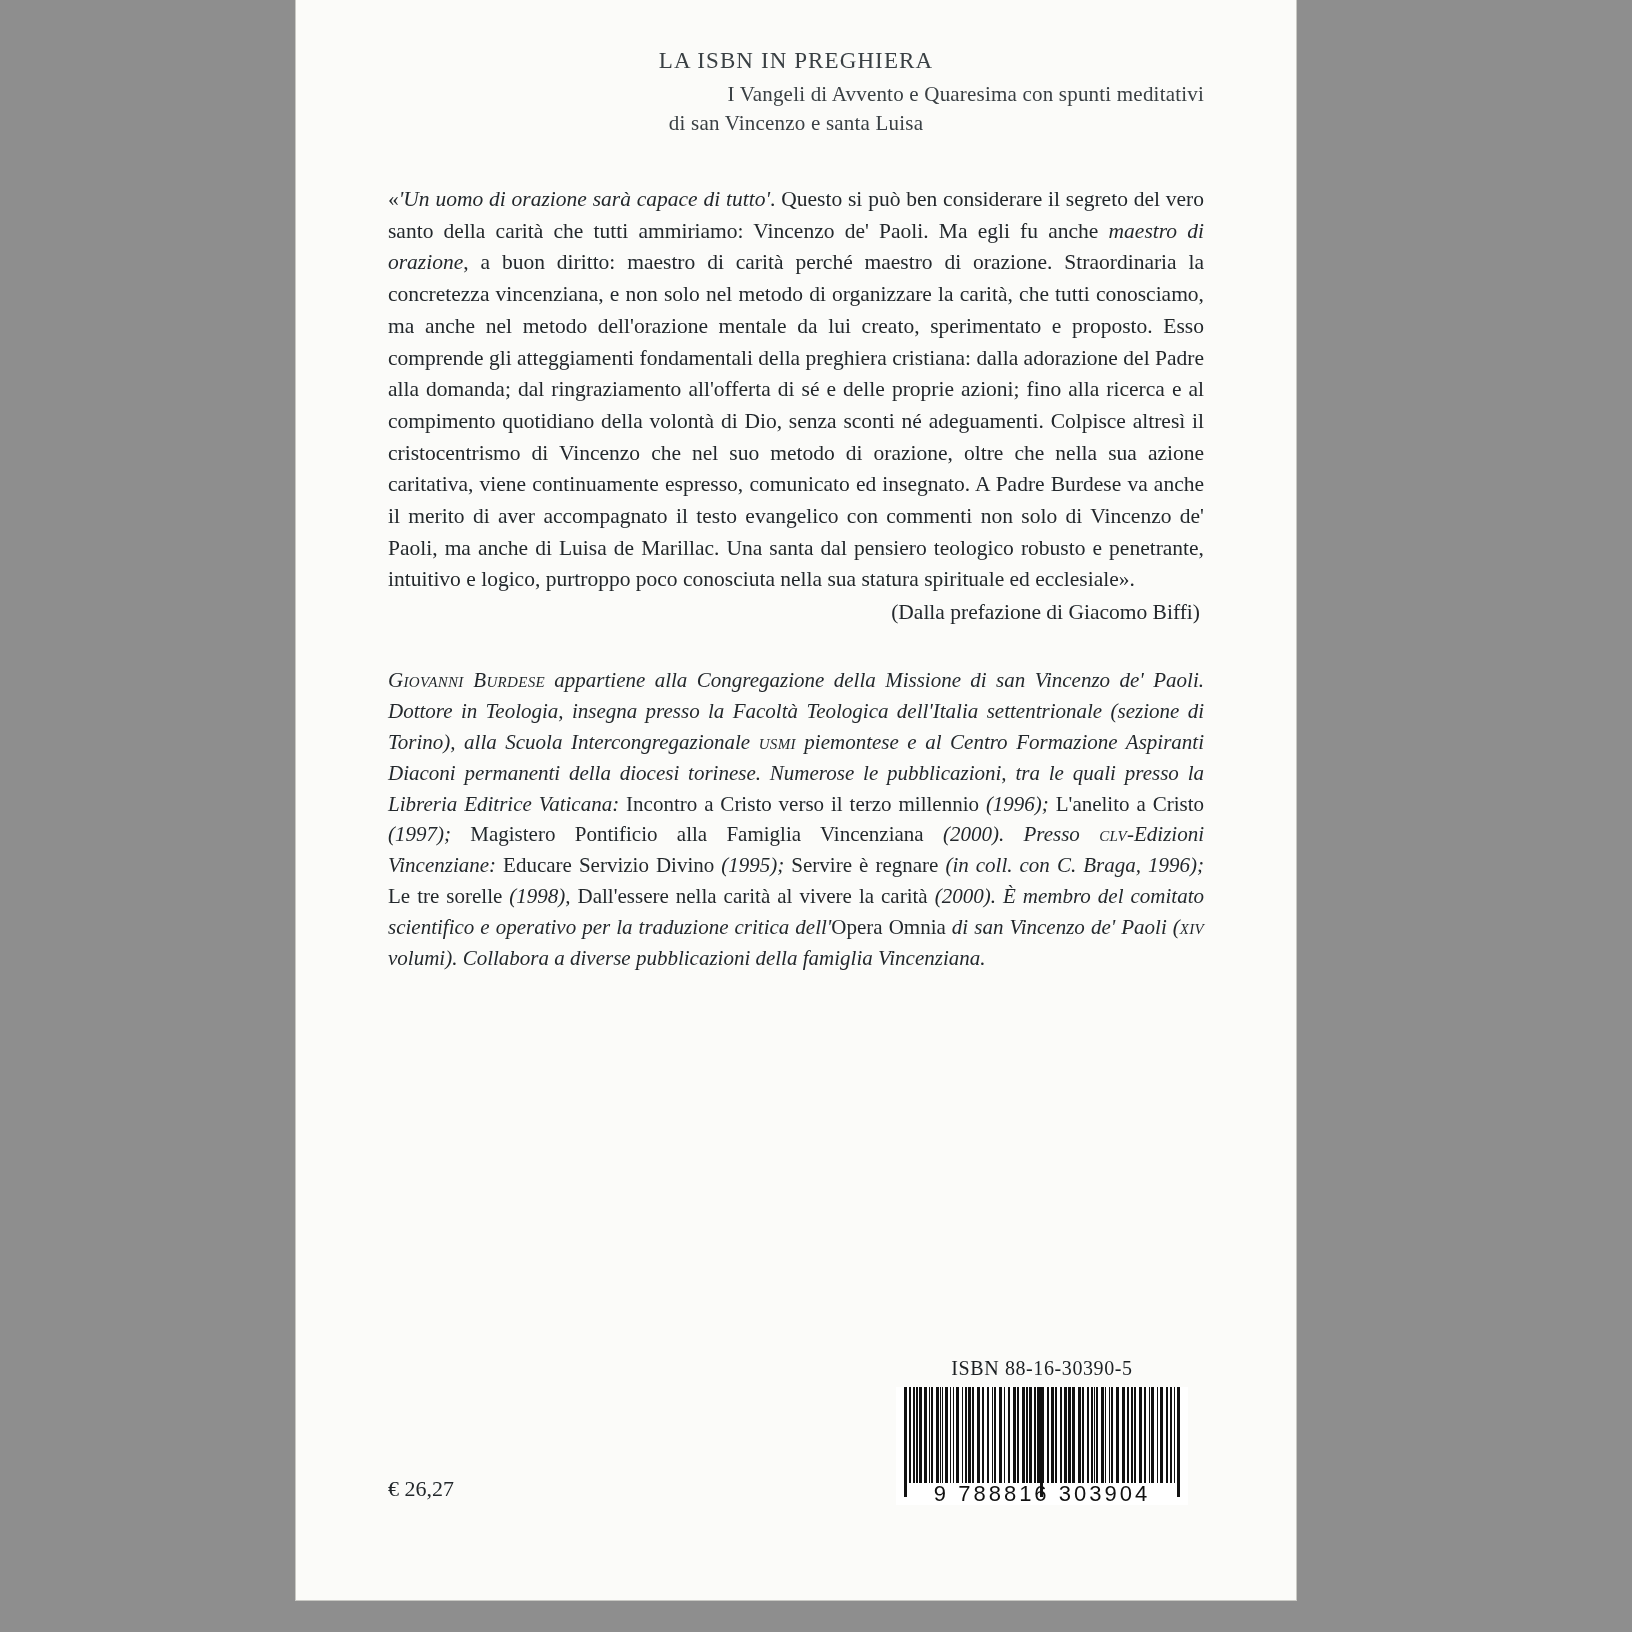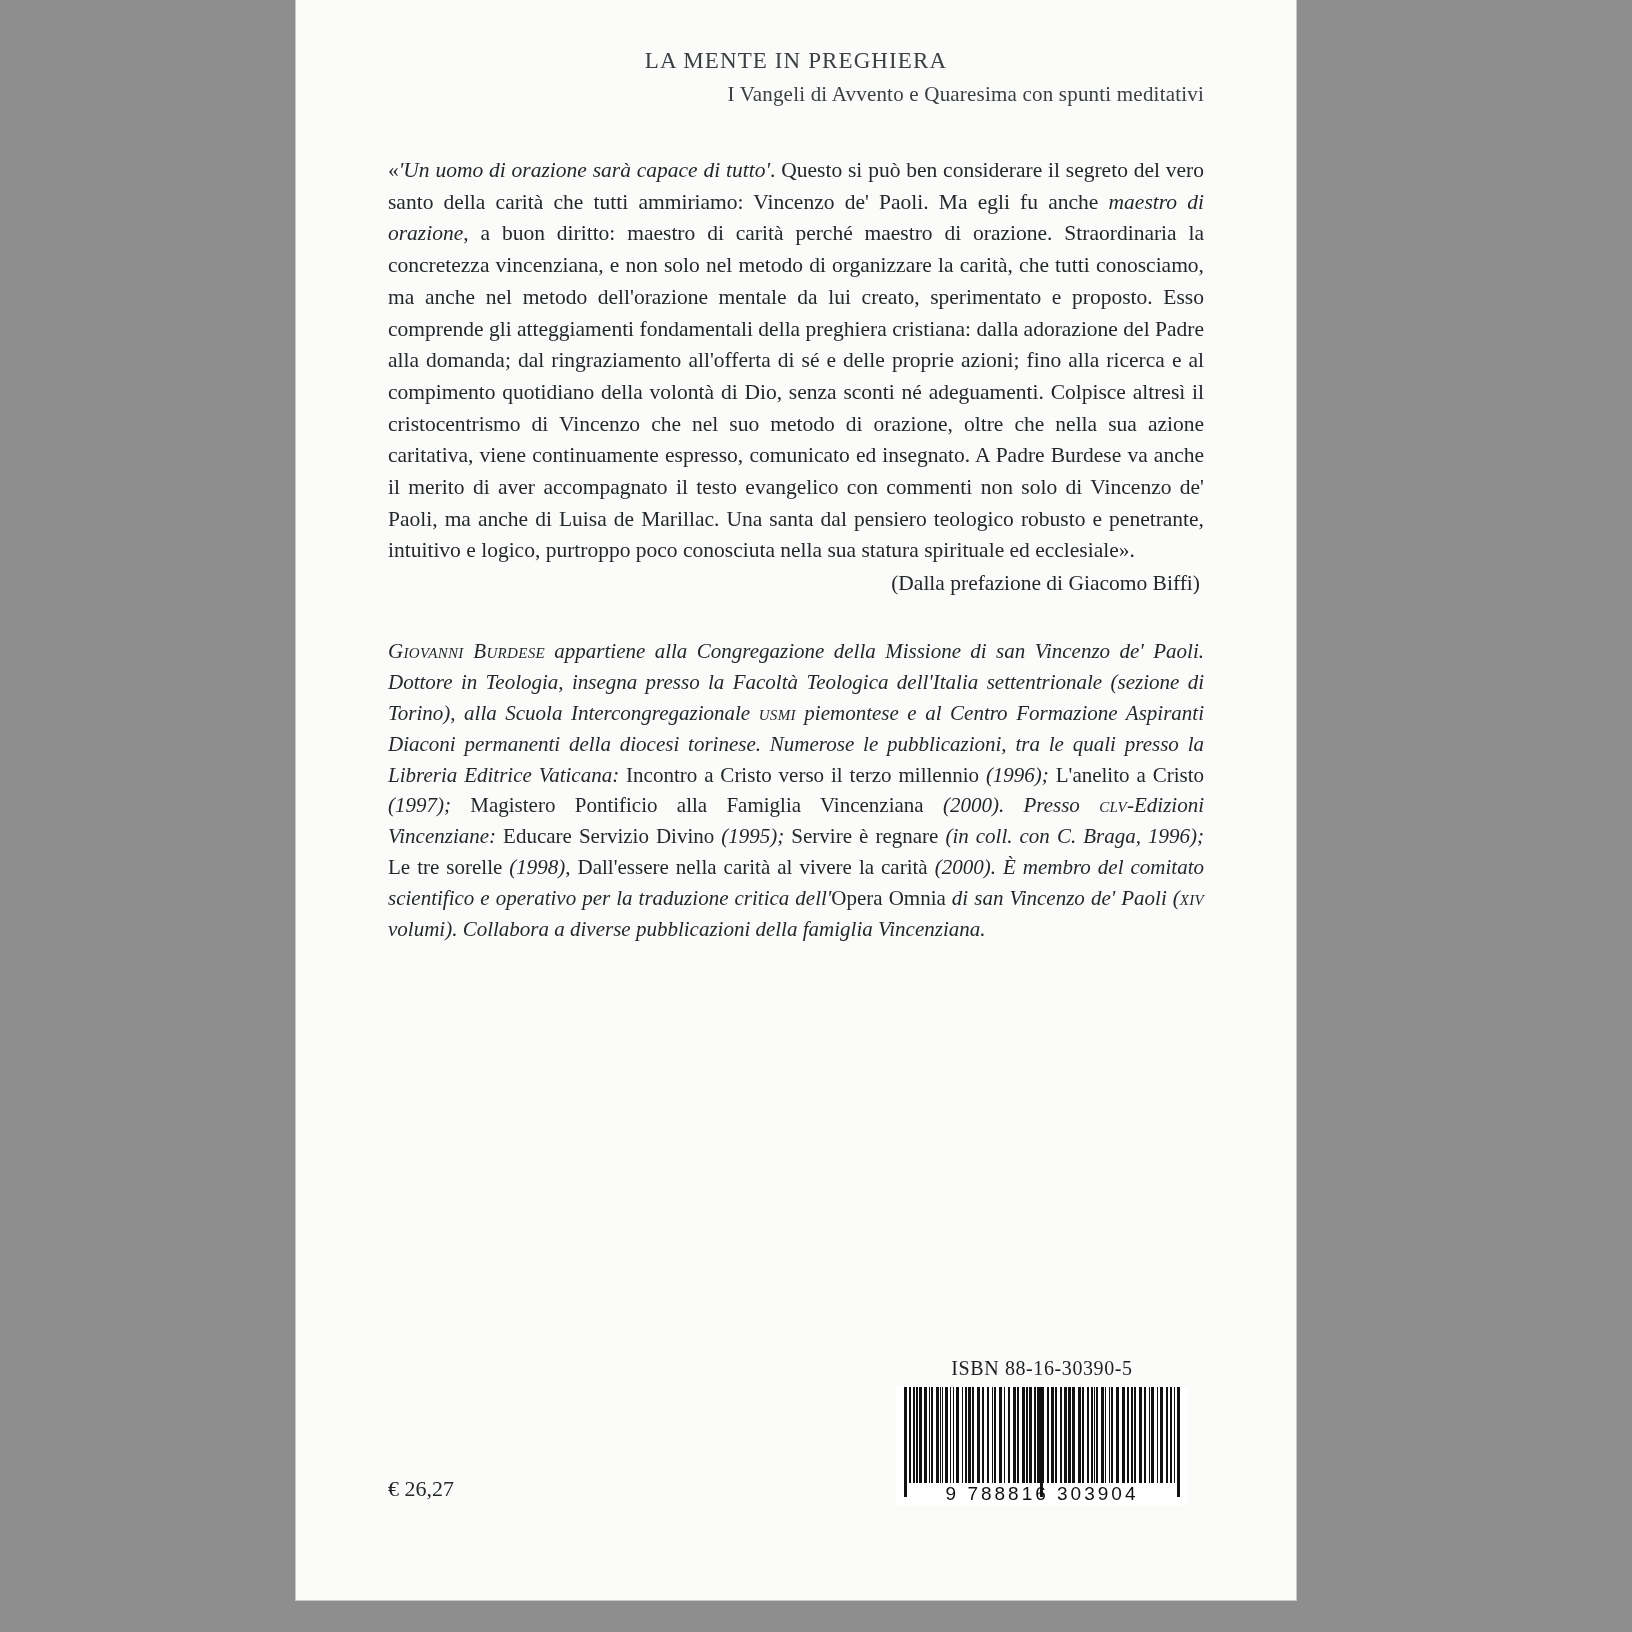--- a/index.html
+++ b/index.html
@@ -132,21 +132,21 @@
     background: #111;
     height: 96px;
   }
   .bar.tall { height: 110px; }
   .barcode-digits {
     position: absolute;
     left: 0;
     bottom: 0;
     width: 292px;
     height: 22px;
-    font-size: 19px;
+    font-size: 22px;
     letter-spacing: 3px;
     color: #111;
     font-family: "Liberation Sans", sans-serif;
     text-align: center;
     line-height: 22px;
     margin-top: 30px;
   }
 
   
   .price {
@@ -158,22 +158,23 @@
   }
 </style>
 </head>
 <body>
 
 <div class="stage">
   <div class="cover">
     <div class="cover-inner">
 
       <div class="title-block">
-        <div class="title-main">LA MENTE IN PREGHIERA</div>
+        <div class="title-main">LA ISBN IN PREGHIERA</div>
         <div class="title-sub1">I Vangeli di Avvento e Quaresima con spunti meditativi</div>
+        <div class="title-sub2">di san Vincenzo e santa Luisa</div>
       </div>
 
       <div class="blurb">
         <span>«</span><span class="it">'Un uomo di orazione sarà capace di tutto'</span><span>. Questo si può ben considerare il segreto del vero santo della carità che tutti ammiriamo: Vincenzo de' Paoli. Ma egli fu anche </span><span class="it">maestro di orazione</span><span>, a buon diritto: maestro di carità perché maestro di orazione. Straordinaria la concretezza vincenziana, e non solo nel metodo di organizzare la carità, che tutti conosciamo, ma anche nel metodo dell'orazione mentale da lui creato, sperimentato e proposto. Esso comprende gli atteggiamenti fondamentali della preghiera cristiana: dalla adorazione del Padre alla domanda; dal ringraziamento all'offerta di sé e delle proprie azioni; fino alla ricerca e al compimento quotidiano della volontà di Dio, senza sconti né adeguamenti. Colpisce altresì il cristocentrismo di Vincenzo che nel suo metodo di orazione, oltre che nella sua azione caritativa, viene continuamente espresso, comunicato ed insegnato. A Padre Burdese va anche il merito di aver accompagnato il testo evangelico con commenti non solo di Vincenzo de' Paoli, ma anche di Luisa de Marillac. Una santa dal pensiero teologico robusto e penetrante, intuitivo e logico, purtroppo poco conosciuta nella sua statura spirituale ed ecclesiale».</span>
       </div>
       <div class="attrib">(Dalla prefazione di Giacomo Biffi)</div>
 
       <div class="bio">
         <span class="sc">Giovanni Burdese</span><span> appartiene alla Congregazione della Missione di san Vincenzo de' Paoli. Dottore in Teologia, insegna presso la Facoltà Teologica dell'Italia settentrionale (sezione di Torino), alla Scuola Intercongregazionale </span><span class="sc">usmi</span><span> piemontese e al Centro Formazione Aspiranti Diaconi permanenti della diocesi torinese. Numerose le pubblicazioni, tra le quali presso la Libreria Editrice Vaticana: </span><span class="rom">Incontro a Cristo verso il terzo millennio</span><span> (1996); </span><span class="rom">L'anelito a Cristo</span><span> (1997); </span><span class="rom">Magistero Pontificio alla Famiglia Vincenziana</span><span> (2000).</span><span> Presso </span><span class="sc">clv</span><span>-Edizioni Vincenziane: </span><span class="rom">Educare Servizio Divino</span><span> (1995); </span><span class="rom">Servire è regnare</span><span> (in coll. con C. Braga, 1996); </span><span class="rom">Le tre sorelle</span><span> (1998), </span><span class="rom">Dall'essere nella carità al vivere la carità</span><span> (2000).</span><span> È membro del comitato scientifico e operativo per la traduzione critica dell'</span><span class="rom">Opera Omnia</span><span> di san Vincenzo de' Paoli (</span><span class="sc">xiv</span><span> volumi). Collabora a diverse pubblicazioni della famiglia Vincenziana.</span>
       </div>

